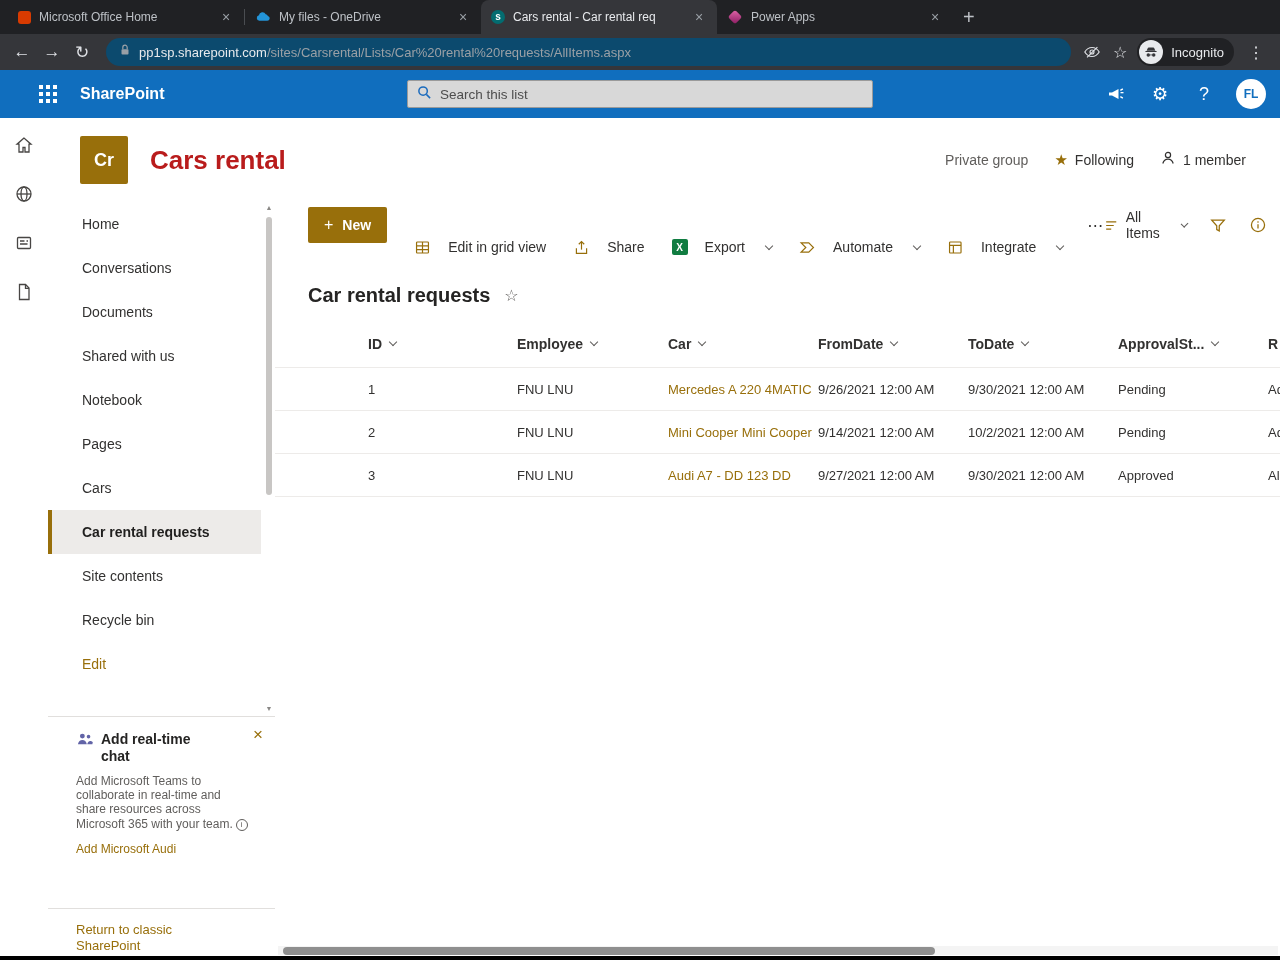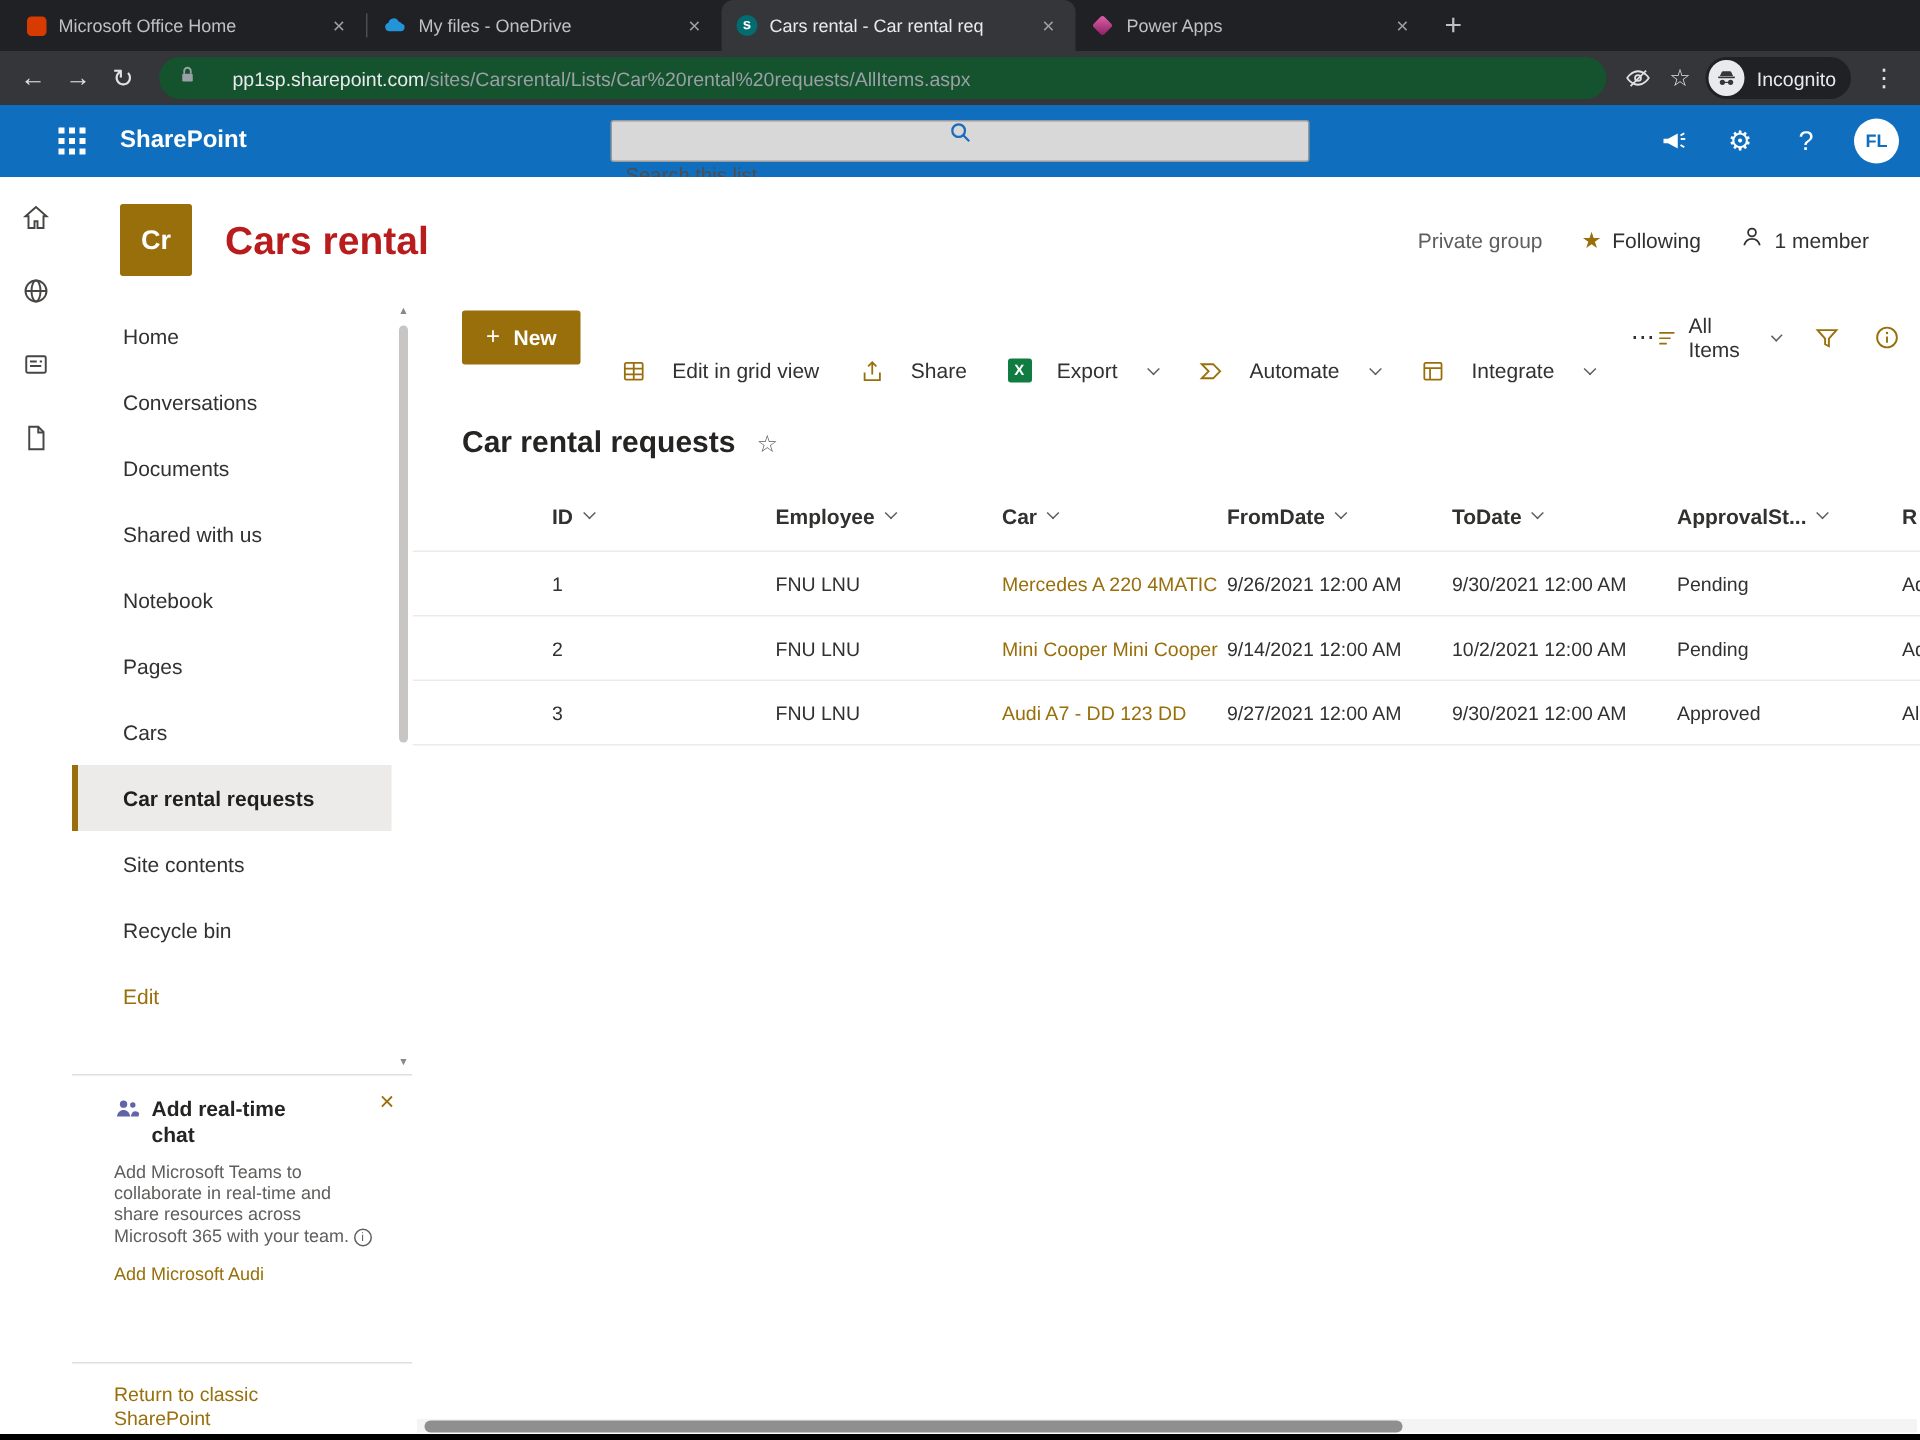--- a/index.html
+++ b/index.html
@@ -20,42 +20,42 @@
   .fav-sp { background: #036c70; border-radius: 50%; width: 14px; height: 14px; color: #fff; font-size: 10px;
             font-weight: bold; line-height: 14px; text-align: center; }
   .fav-pa { width: 10px; height: 10px; background: linear-gradient(135deg, #e064a8, #8b1d62);
             transform: rotate(45deg); border-radius: 2px; }
   .newtab { color: #bdc1c6; font-size: 20px; margin-left: 10px; align-self: center; cursor: pointer; }
 
   .urlbar { position: absolute; top: 34px; left: 0; right: 0; height: 36px; background: #35363a;
             display: flex; align-items: center; padding: 0 8px; gap: 2px; }
   .nav-btn { width: 28px; height: 28px; color: #dfe1e5; font-size: 17px; display: flex; align-items: center;
              justify-content: center; border-radius: 50%; cursor: pointer; flex: none; }
-  .url-field { flex: 1; height: 28px; background: #14532d; border-radius: 14px; display: flex;
-               align-items: center; padding: 0 12px; gap: 23px; margin: 0 8px; overflow: hidden; }
+  .url-field { flex: 1; height: 28px; background: #0c4a6e; border-radius: 14px; display: flex;
+               align-items: center; padding: 0 12px; gap: 7px; margin: 0 8px; overflow: hidden; }
   .url-text { font-size: 13px; color: #9aa0a6; white-space: nowrap; overflow: hidden; }
   .url-host { color: #e8eaed; }
   .url-right { display: flex; align-items: center; gap: 10px; padding-right: 4px; }
   .bookmark-star { color: #dfe1e5; font-size: 16px; cursor: pointer; }
   .incog { display: flex; align-items: center; gap: 8px; color: #e8eaed; font-size: 13px; padding: 2px 10px 2px 2px;
            background: #202124; border-radius: 15px; }
   .incog-circle { width: 24px; height: 24px; border-radius: 50%; background: #e8eaed; display: flex;
                   align-items: center; justify-content: center; }
   .menu-dots { color: #dfe1e5; font-size: 16px; width: 24px; text-align: center; cursor: pointer; }
 
   
   .suitebar { position: absolute; top: 70px; left: 0; right: 0; height: 48px; background: #106ebe;
               display: flex; align-items: center; color: #fff; padding-left: 24px; }
   .waffle { width: 48px; height: 48px; display: flex; align-items: center; justify-content: center; cursor: pointer; }
   .waffle-grid { display: grid; grid-template-columns: repeat(3, 4px); grid-gap: 3px; }
   .waffle-grid i { width: 4px; height: 4px; background: #fff; display: block; }
   .sp-name { font-size: 16px; font-weight: bold; margin-left: 8px; }
   .sb-search { position: absolute; left: 407px; top: 10px; width: 466px; height: 28px; background: #d8d8d8;
                border: 1px solid #9a9a9a; border-radius: 2px; display: flex; align-items: center;
-               padding: 0 9px; gap: 8px; flex-direction: column; }
+               padding: 0 9px; gap: 8px; }
   .sb-search input { background: transparent; border: none; outline: none; font-size: 13.5px; color: #333;
                      width: 100%; font-family: "Liberation Sans", sans-serif; }
   .sb-search input::placeholder { color: #4d4d4d; }
   .sb-right { margin-left: auto; display: flex; align-items: center; gap: 20px; padding-right: 14px; }
   .sb-icon { color: #fff; display: flex; align-items: center; justify-content: center; width: 24px; height: 24px;
              cursor: pointer; font-size: 18px; }
   .avatar { width: 30px; height: 30px; border-radius: 50%; background: #fff; color: #106ebe; font-weight: bold;
             font-size: 12px; display: flex; align-items: center; justify-content: center; cursor: pointer; }
 
   

